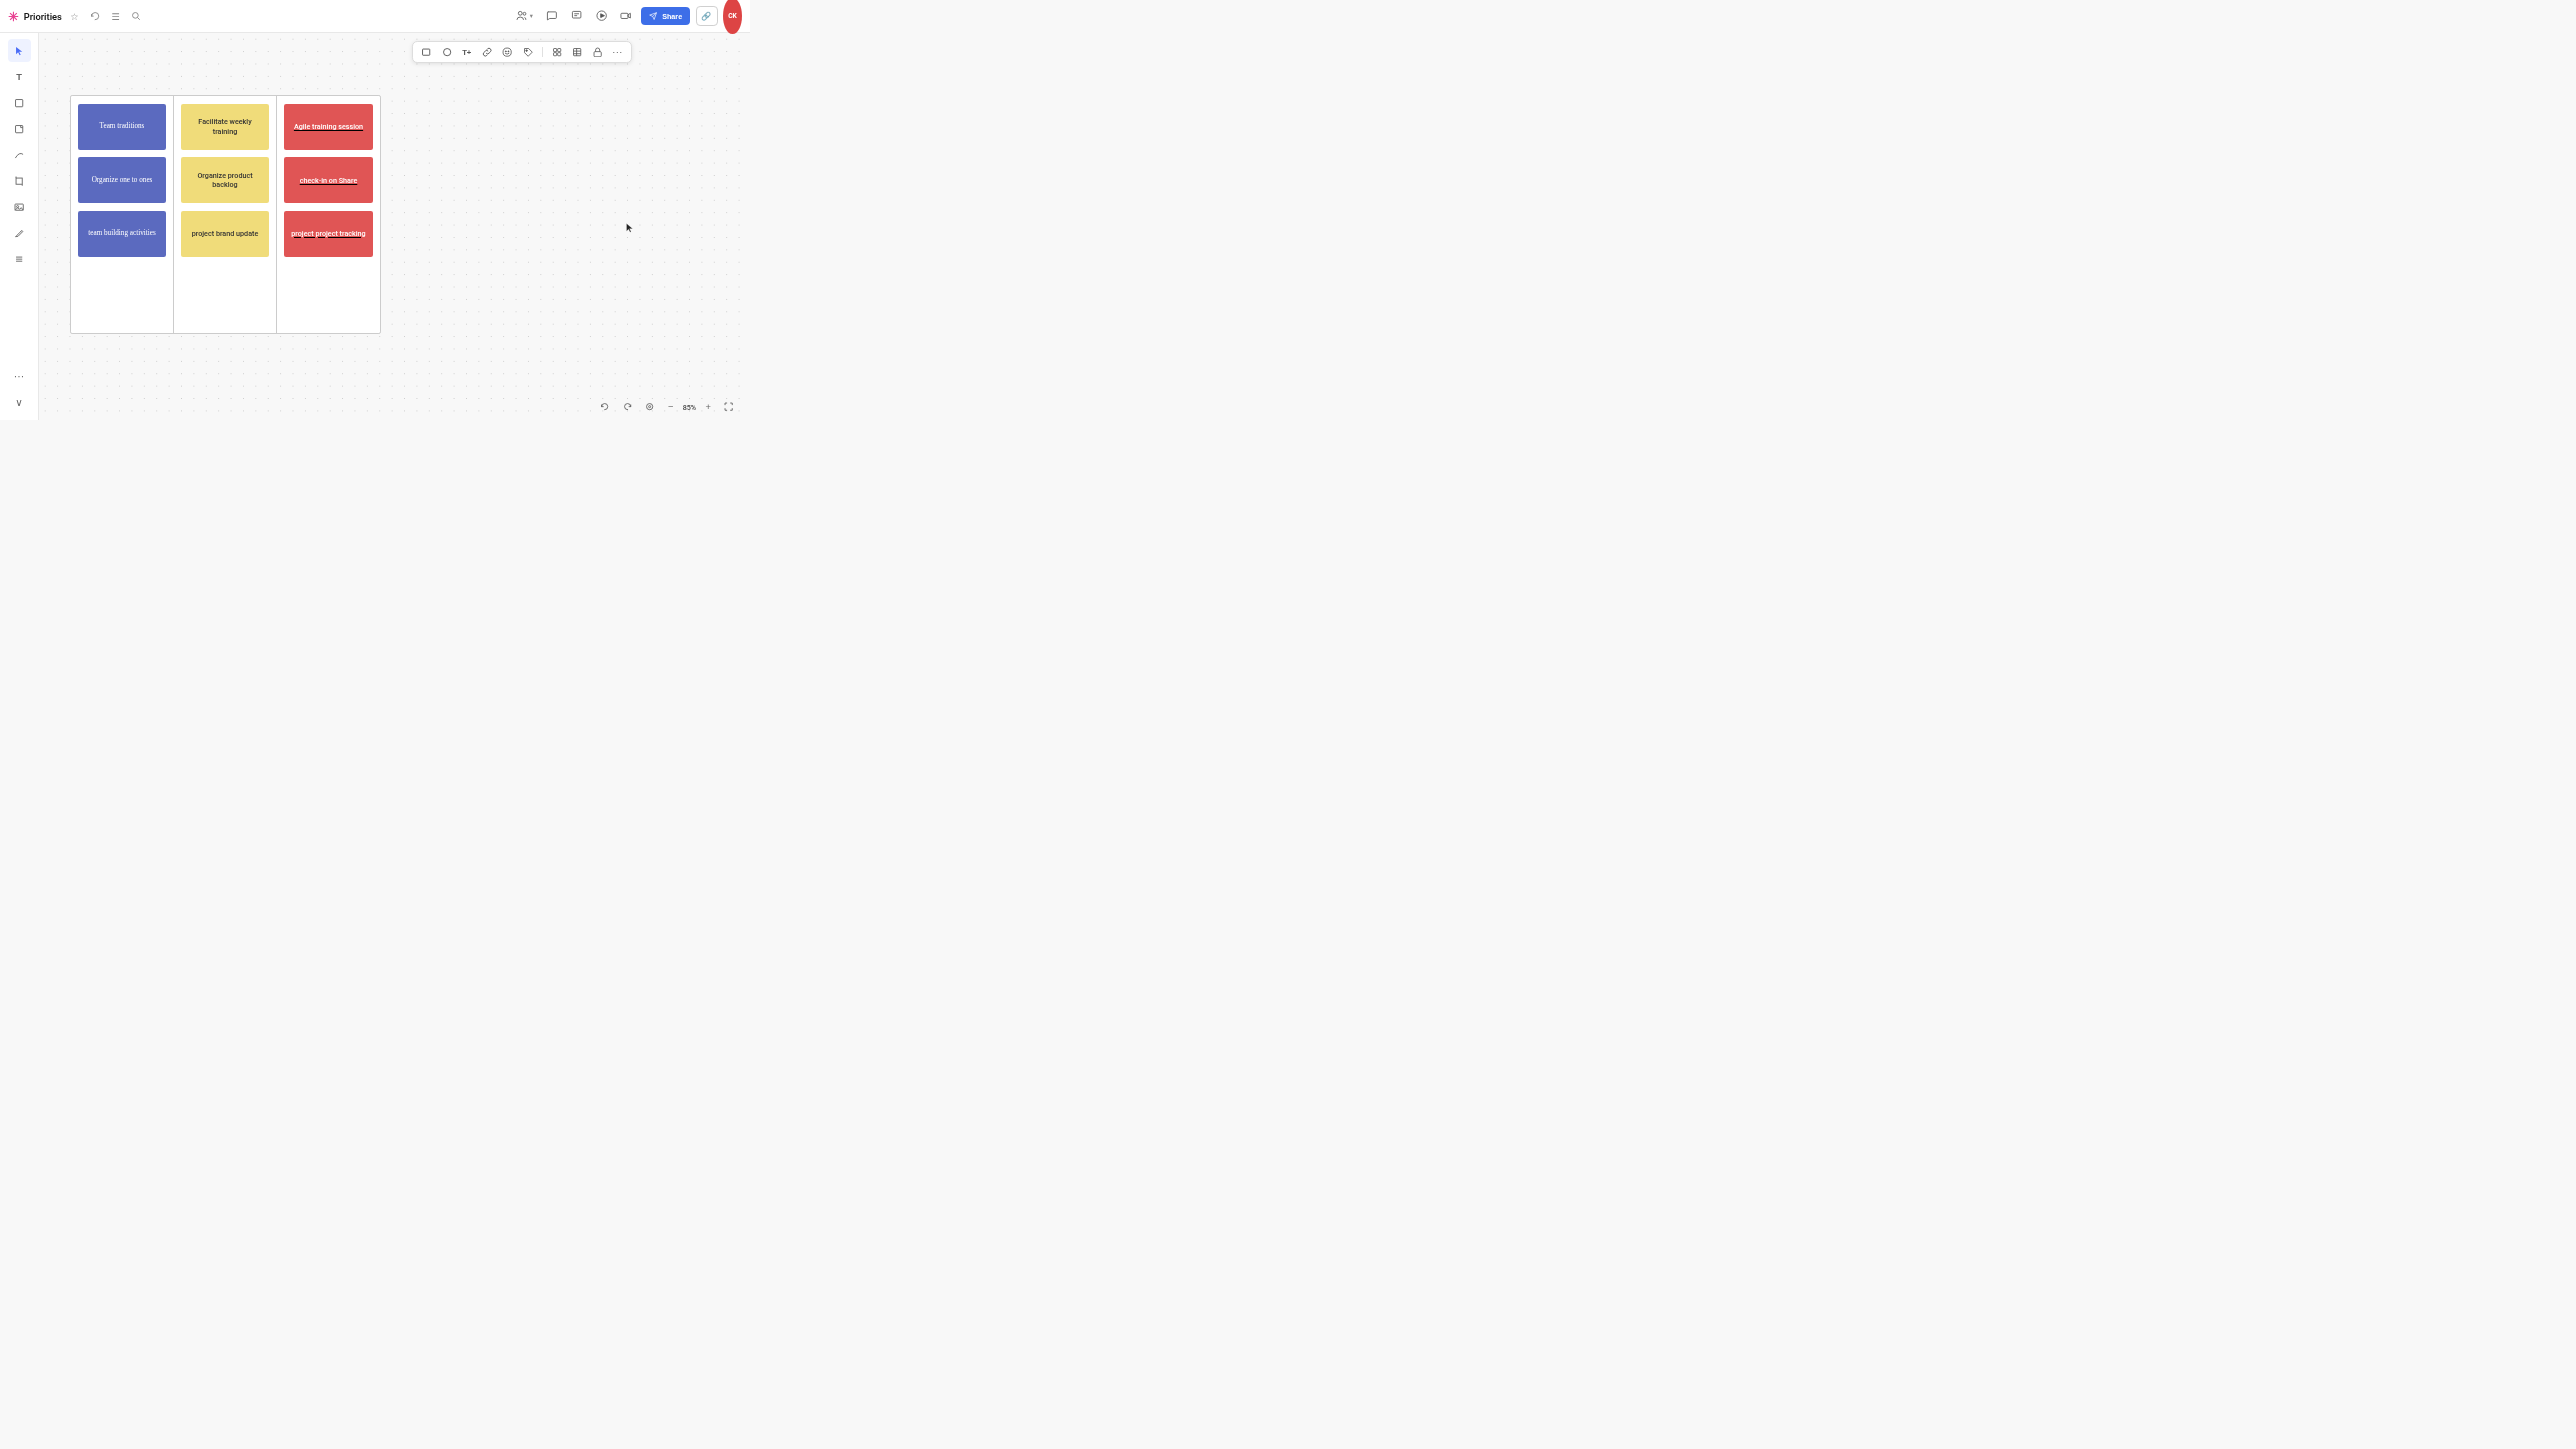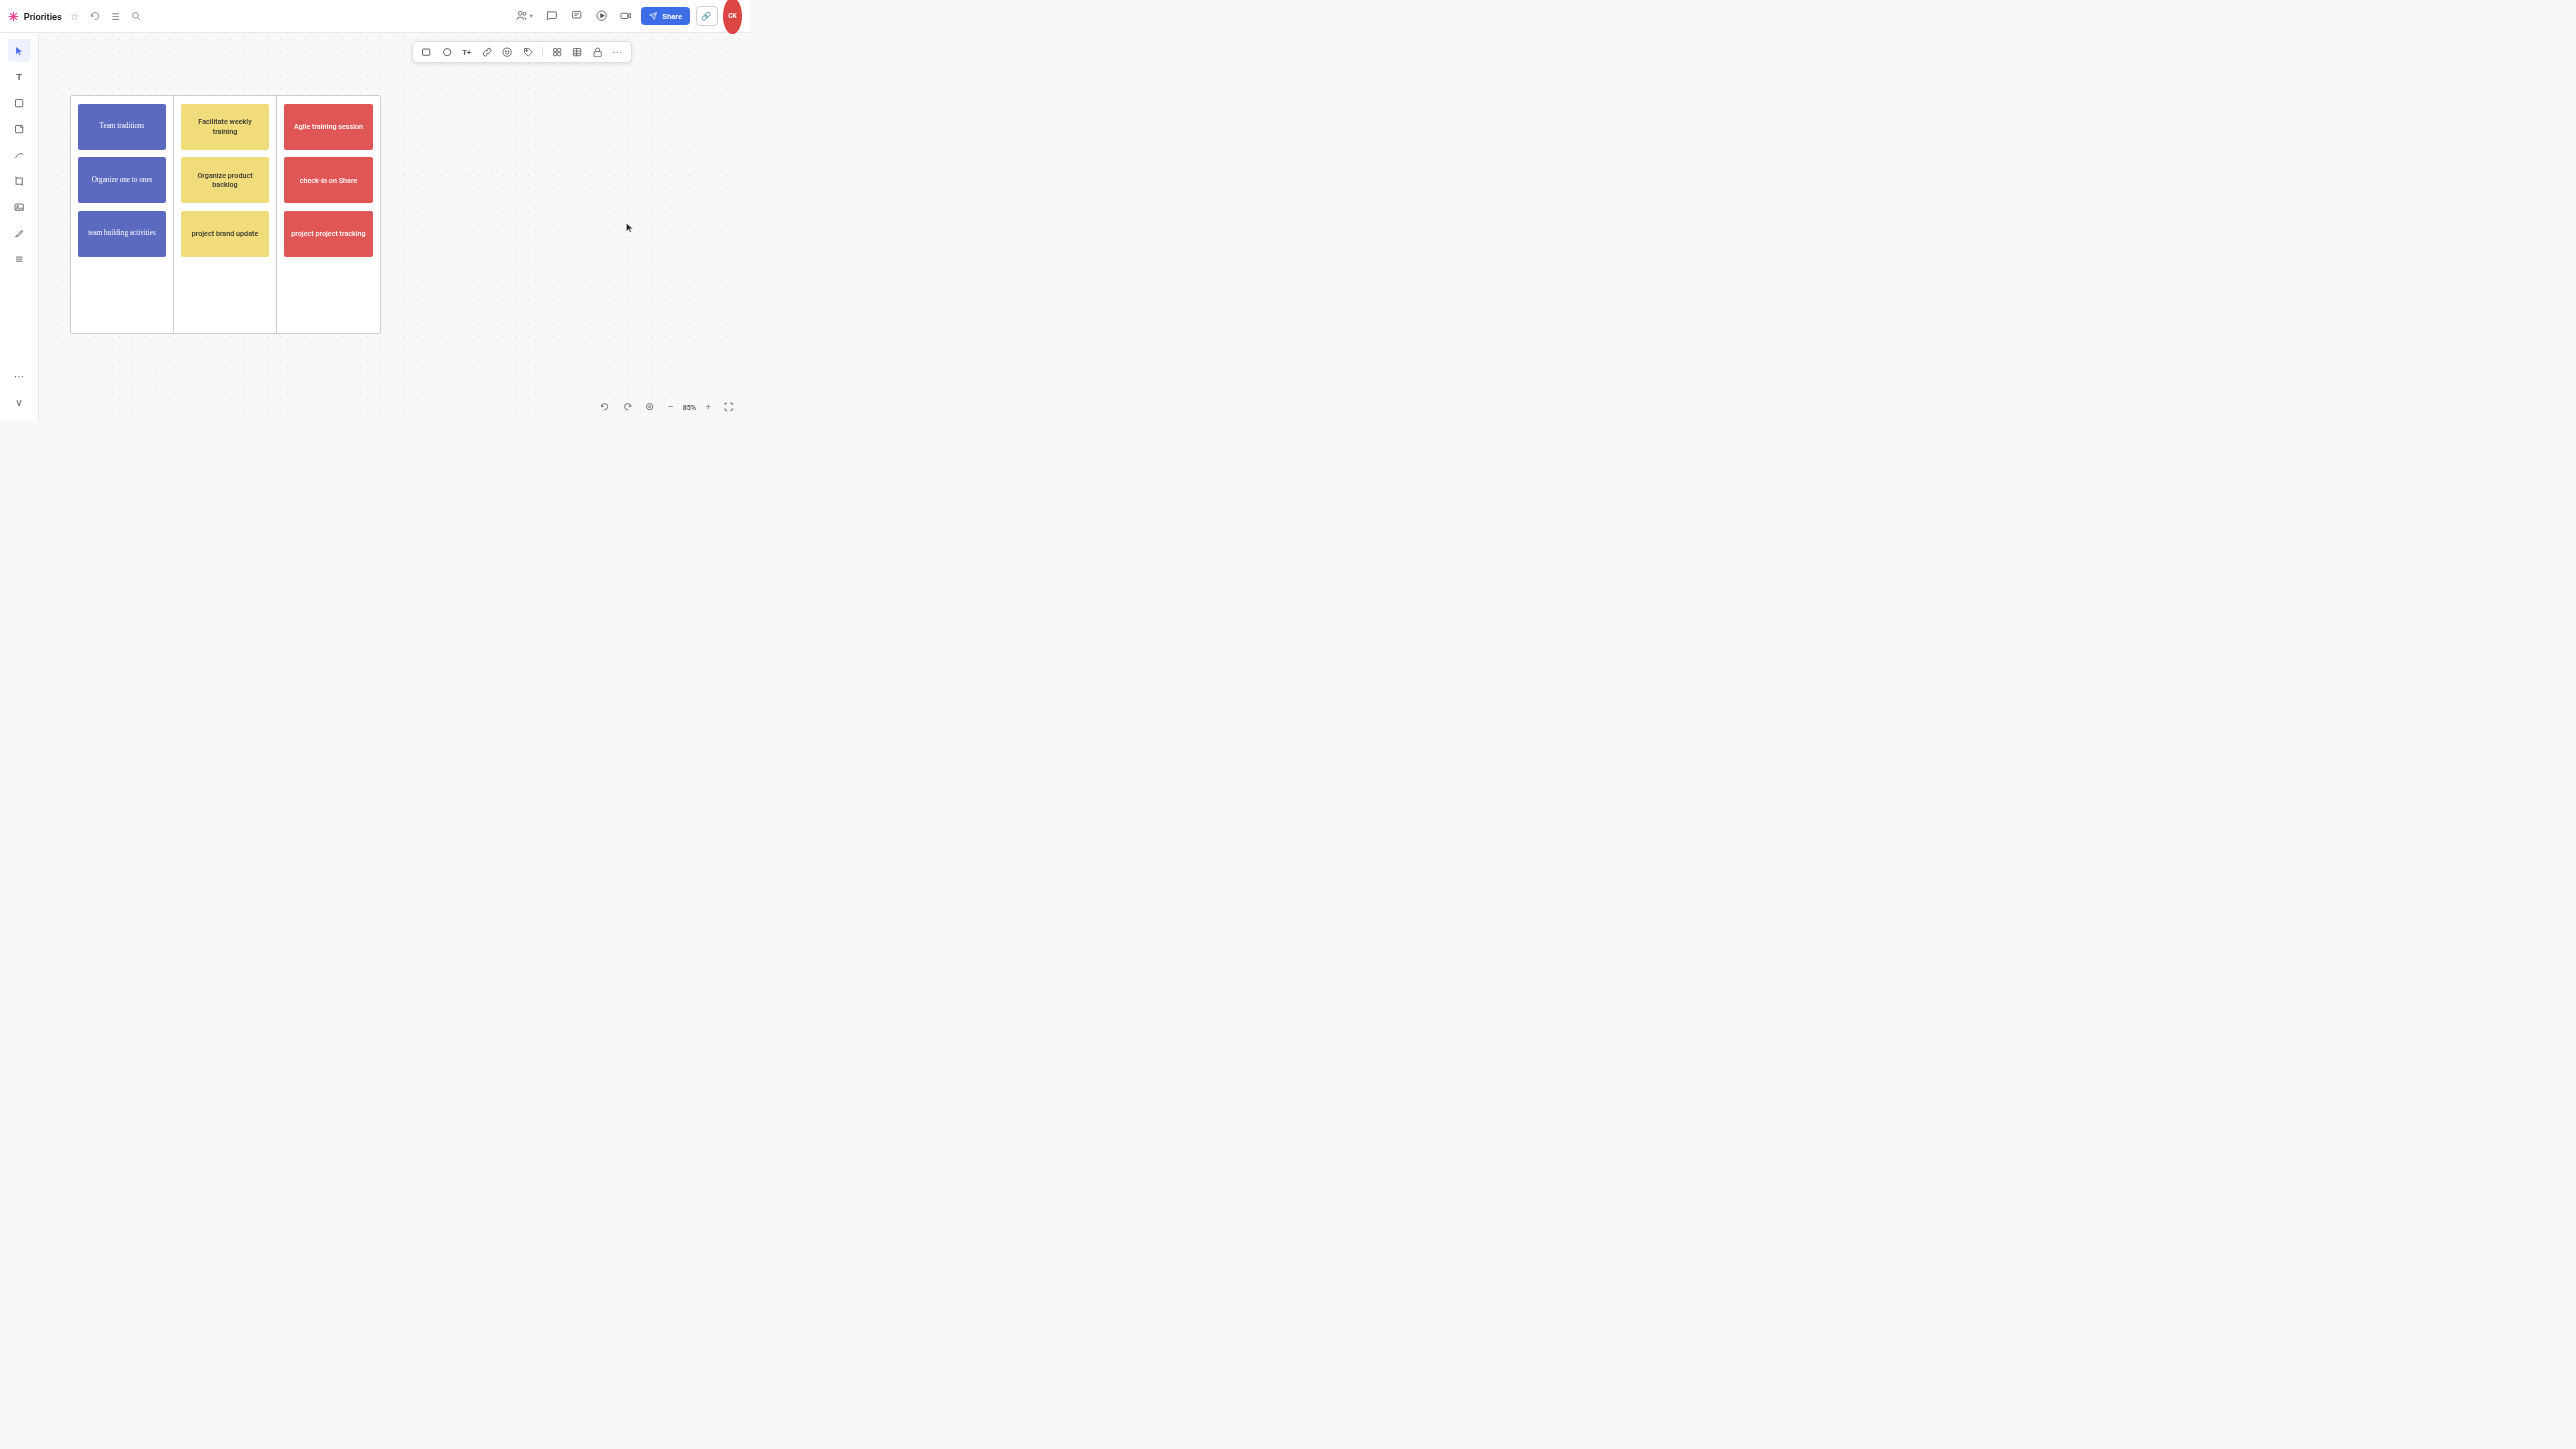--- a/index.html
+++ b/index.html
@@ -195,21 +195,21 @@
     }
     .board-col {
       width: 103px;
       min-height: 237px;
       border-right: 1px solid #ccc;
       padding: 8.2px 7.2px;
       display: flex;
       flex-direction: column;
       gap: 7.2px;
     }
-    .board-col:last-child { border-right: none; }
+    .board-col:last-child { border-right: none; text-decoration: underline; }
 
     
     .note {
       width: 100%;
       min-height: 46px;
       border-radius: 2.1px;
       display: flex;
       align-items: center;
       justify-content: center;
       text-align: center;

